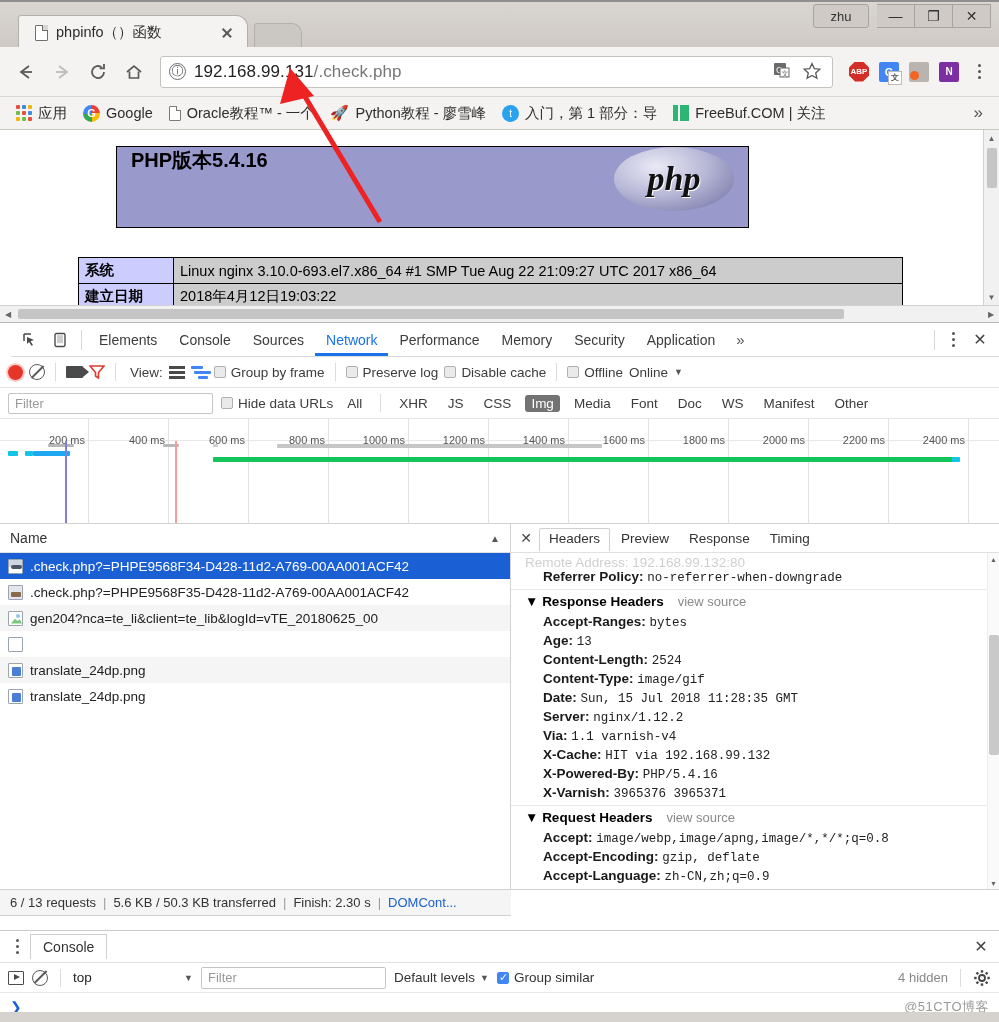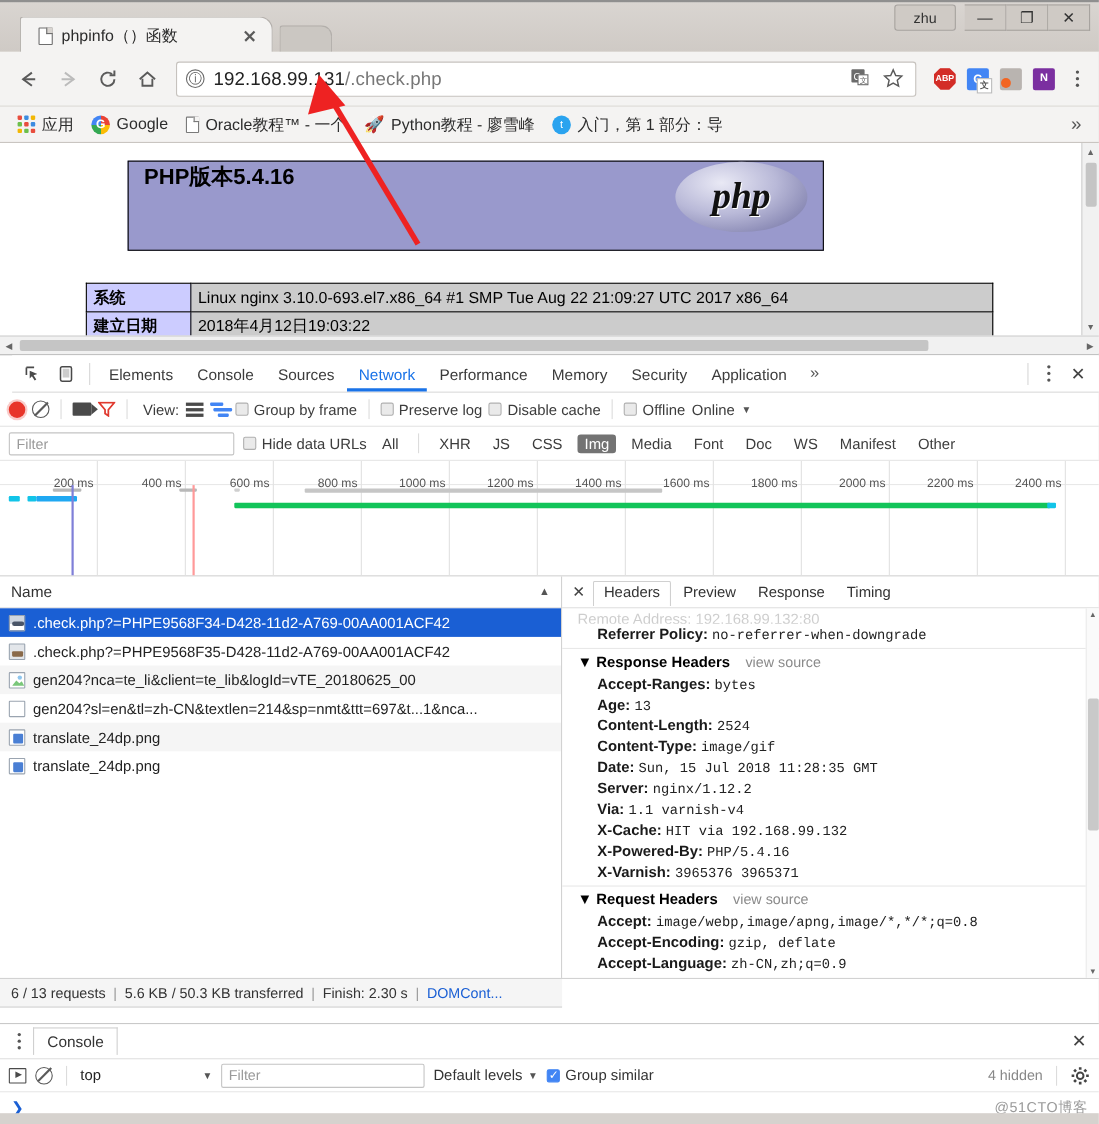--- a/index.html
+++ b/index.html
@@ -353,20 +353,27 @@
       <span class="doc-ico"></span>
       <span class="bm-label">Oracle教程™ - 一个</span>
     </div>
     <div class="bm">
       <span class="rocket">🚀</span>
       <span class="bm-label">Python教程 - 廖雪峰</span>
     </div>
     <div class="bm">
       <span class="twitter-ico">t</span>
       <span class="bm-label">入门，第 1 部分：导</span>
+    </div>
+    <div class="bm">
+      <span class="freebuf-ico">
+          <i></i>
+          <i></i>
+        </span>
+      <span class="bm-label">FreeBuf.COM | 关注</span>
     </div>
     <span class="bm-overflow">»</span>
   </div>
 
   <div class="viewport">
     <div class="php-header">
       <span class="php-title">PHP版本5.4.16</span>
       <span class="php-logo">php</span>
     </div>
     <table class="php-table">
@@ -559,21 +566,20 @@
         <div class="req-row">
           <span class="r-ico img2"></span>
           <span>.check.php?=PHPE9568F35-D428-11d2-A769-00AA001ACF42</span>
         </div>
         <div class="req-row">
           <span class="r-ico doc-img"></span>
           <span>gen204?nca=te_li&amp;client=te_lib&amp;logId=vTE_20180625_00</span>
         </div>
         <div class="req-row">
           <span class="r-ico blank"></span>
-          <span>gen204?sl=en&amp;tl=zh-CN&amp;textlen=214&amp;sp=nmt&amp;ttt=697&amp;t...1&amp;nca...</span>
         </div>
         <div class="req-row">
           <span class="r-ico png"></span>
           <span>translate_24dp.png</span>
         </div>
         <div class="req-row">
           <span class="r-ico png"></span>
           <span>translate_24dp.png</span>
         </div>
       </div>

